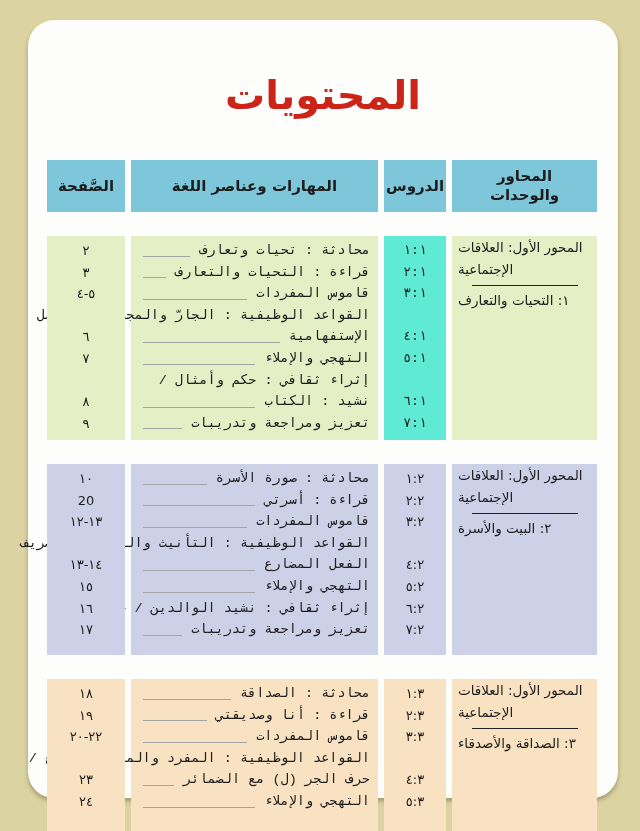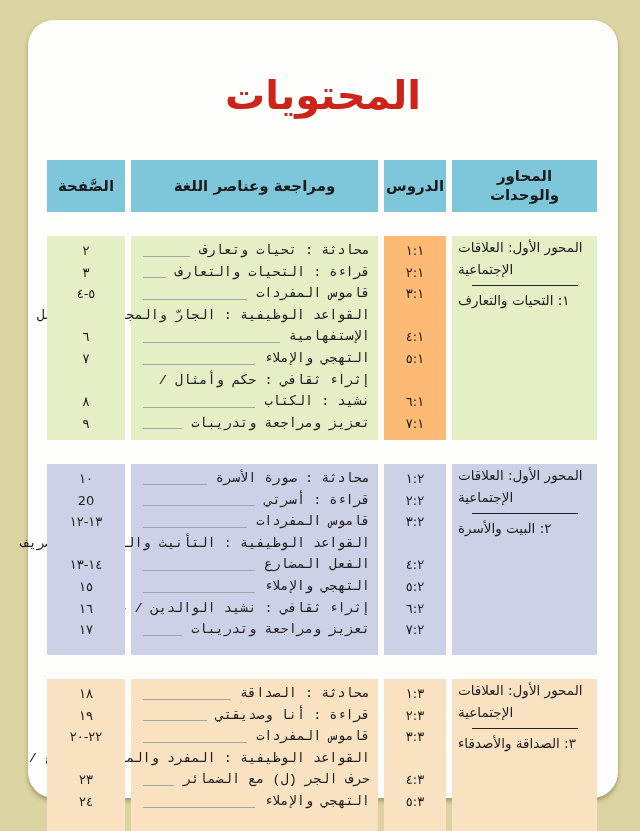--- a/index.html
+++ b/index.html
@@ -33,31 +33,31 @@
 <body style="--frame: #dbd3a1; --page: #fdfdfb; --title: #cc2418;">
 
 <div class="page">
   <div class="title">المحتويات</div>
 
   <div class="toc">
     <div class="grid">
       <div class="hcell" style="background: rgb(126, 198, 218);">المحاور
 والوحدات</div>
       <div class="hcell" style="background: rgb(126, 198, 218);">الدروس</div>
-      <div class="hcell" style="background: rgb(126, 198, 218);">ومراجعة وعناصر اللغة</div>
+      <div class="hcell" style="background: rgb(126, 198, 218);">المهارات وعناصر اللغة</div>
       <div class="hcell" style="background: rgb(126, 198, 218);">الصَّفحة</div>
     </div>
 
   <div class="grid sec0">
         <div class="cell units" style="background: rgb(228, 239, 198);">
           <div class="axis">المحور الأول: العلاقات الإجتماعية</div>
           <div class="axis-line"></div>
           <div class="unit-name">١: التحيات والتعارف</div>
         </div>
-        <div class="cell lessons" style="background: #fdba74;">
+        <div class="cell lessons" style="background: #5eead4; font-family: Liberation Mono, monospace;">
           <div class="lrow">١:١</div>
           <div class="lrow">٢:١</div>
           <div class="lrow">٣:١</div>
           <div class="lrow"></div>
           <div class="lrow">٤:١</div>
           <div class="lrow">٥:١</div>
           <div class="lrow"></div>
           <div class="lrow">٦:١</div>
           <div class="lrow">٧:١</div>
         </div>

